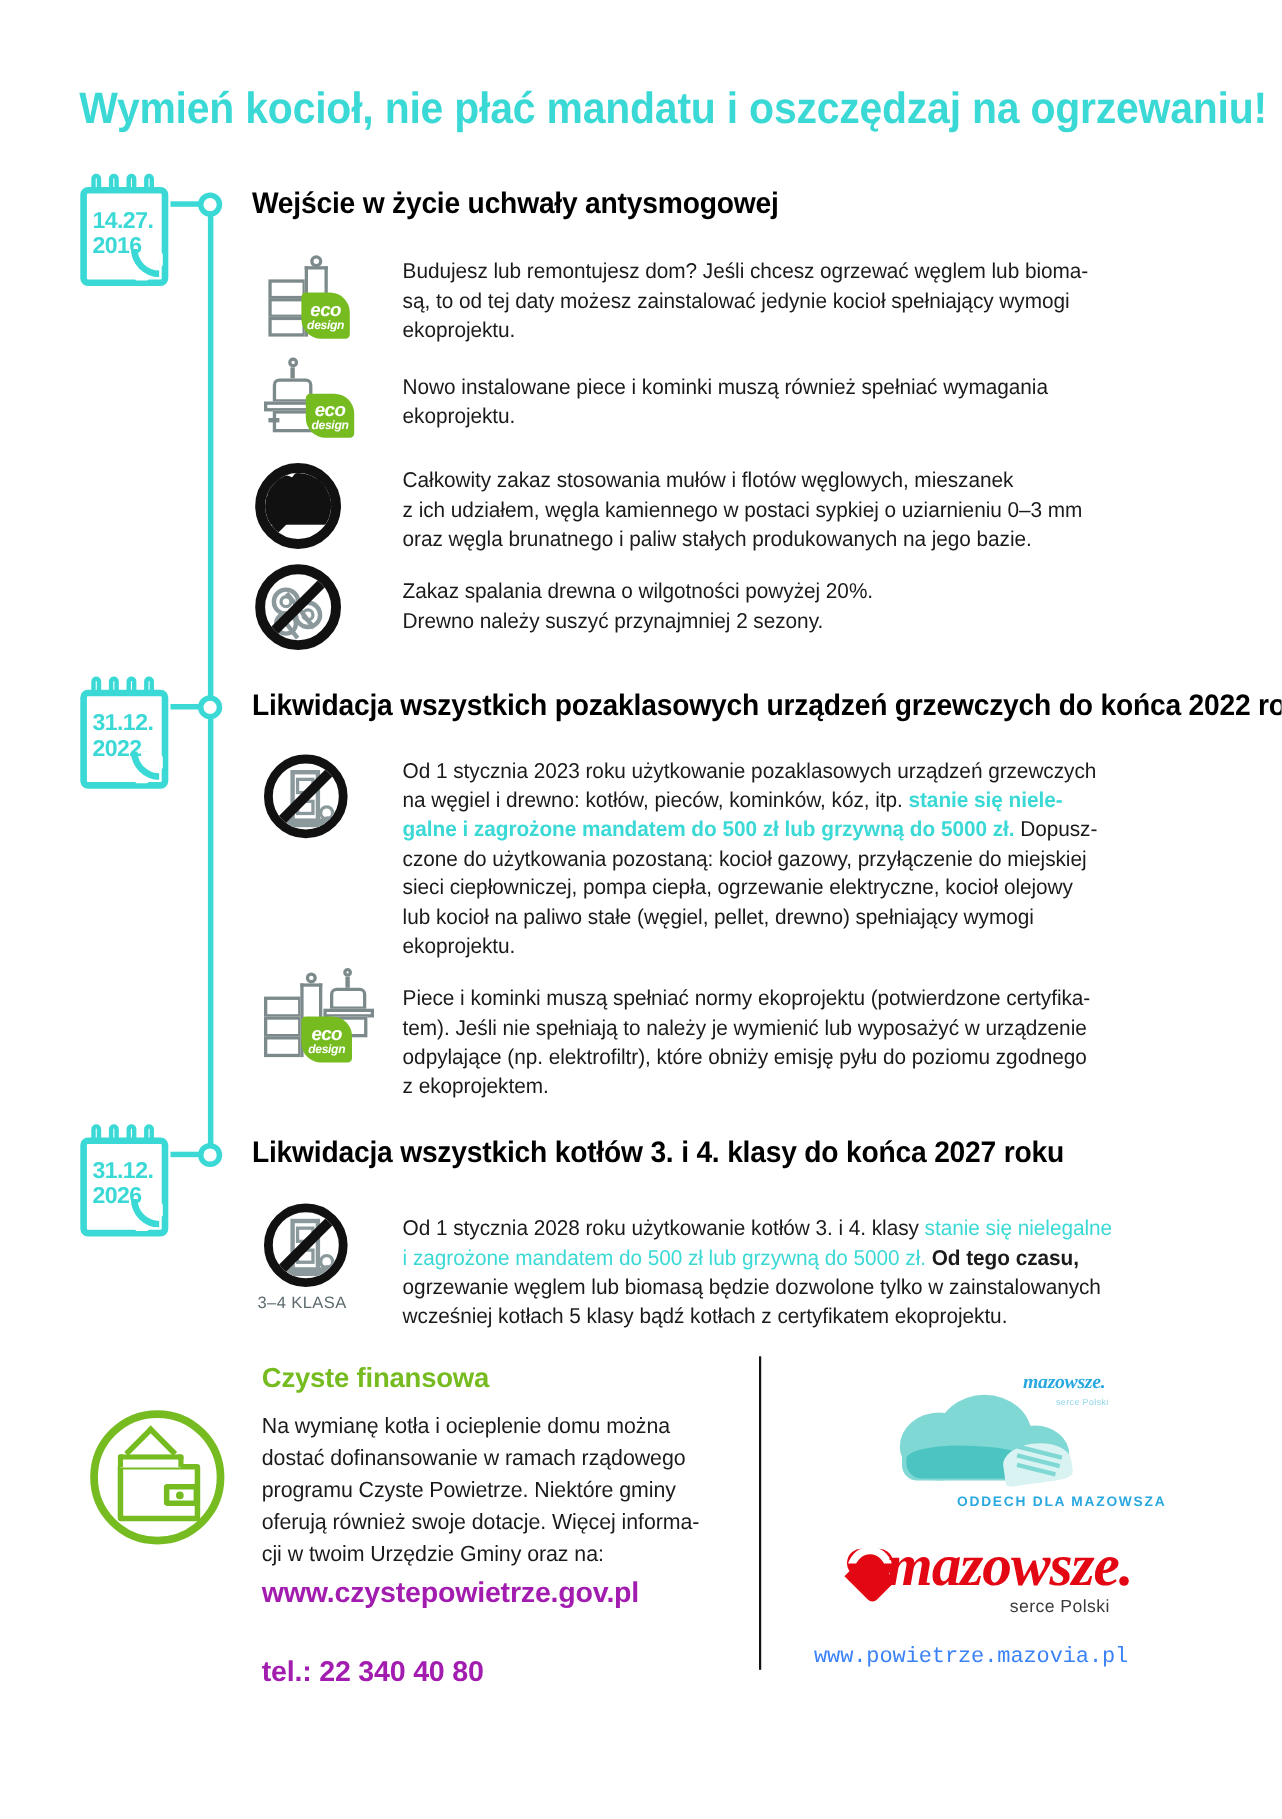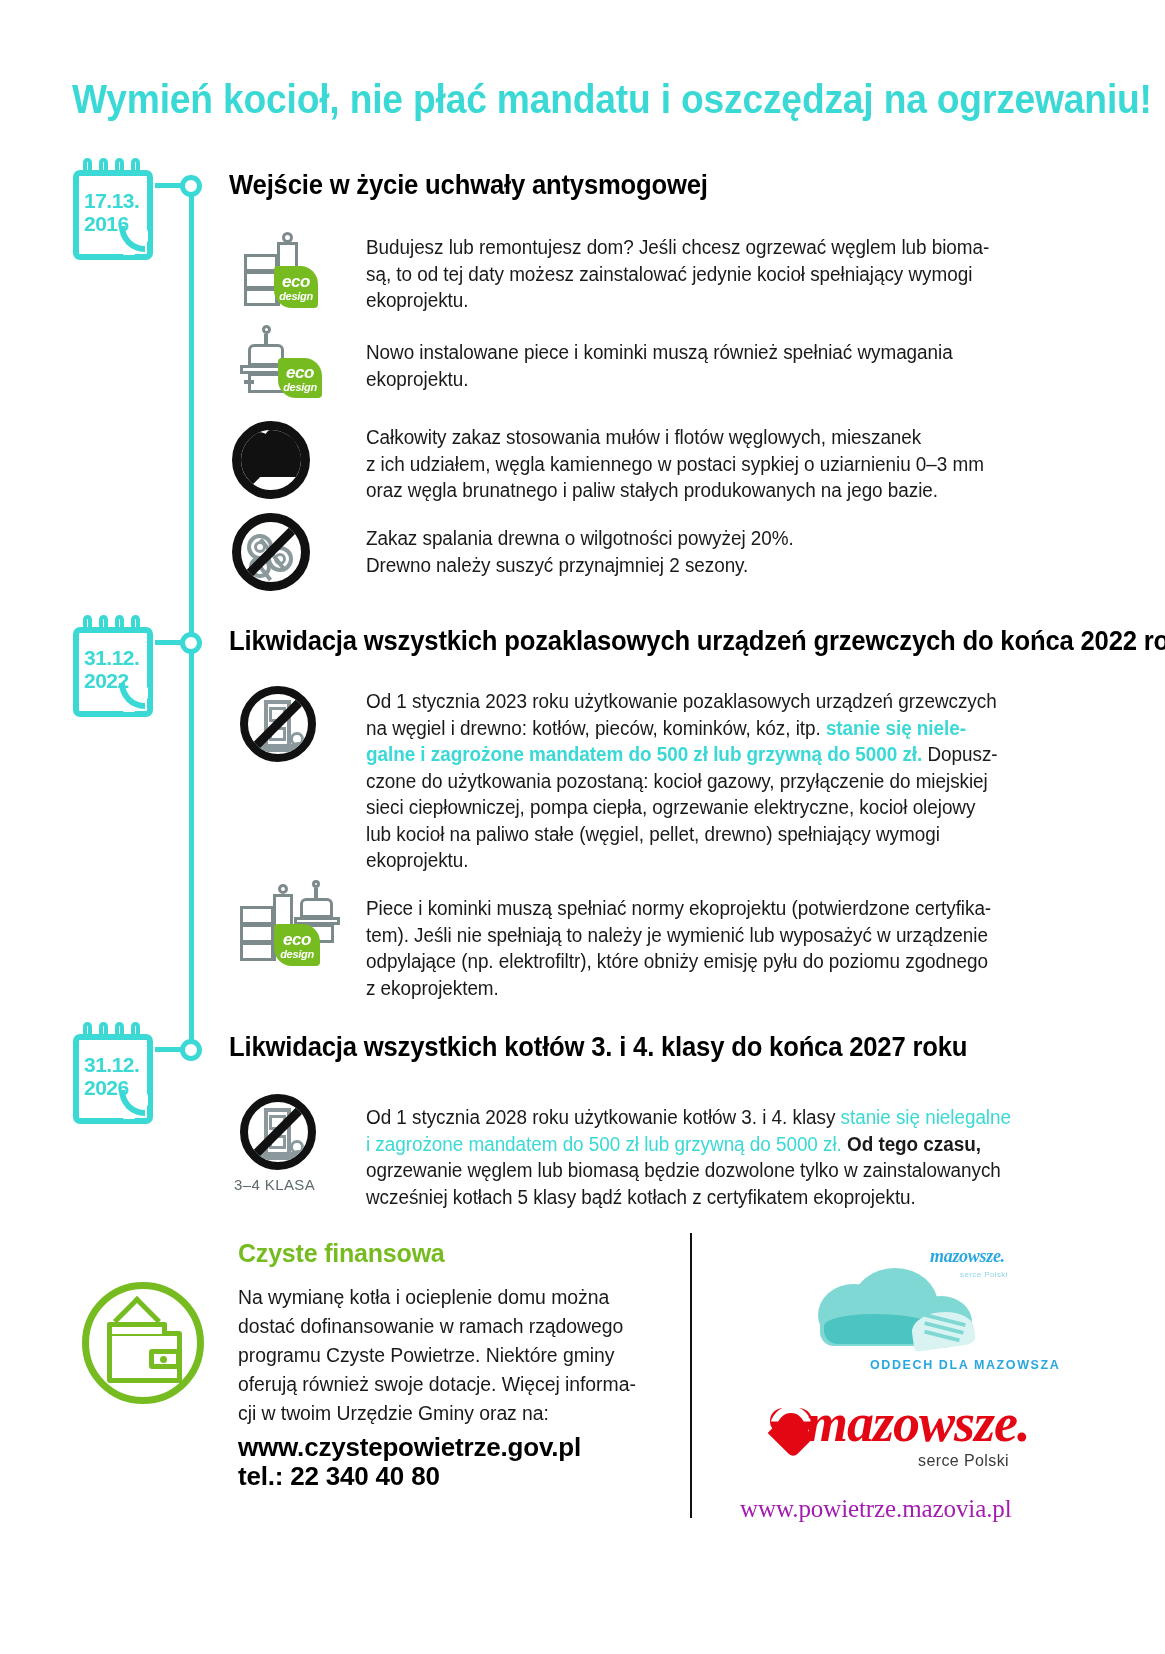--- a/index.html
+++ b/index.html
@@ -102,33 +102,33 @@
   .ban.thin{border-width:8px;}
 
   
   .footer-div{position:absolute;background:#111;width:2px;}
   .green-head{
     position:absolute;color:#76bc21;font-weight:bold;
     font-family:"Liberation Sans Narrow","Liberation Sans",sans-serif;
     font-size:25px;letter-spacing:-0.2px;
   }
   .green-link{
-    position:absolute;color:#000000;font-weight:bold;
+    position:absolute;color:#a21caf;font-weight:bold;
     font-family:"Liberation Sans Narrow","Liberation Sans",sans-serif;
     font-size:26px;letter-spacing:-0.2px;
   }
   .klasa{
     position:absolute;color:#5d6b6e;
     font-family:"Liberation Sans Narrow","Liberation Sans",sans-serif;
     font-size:15px;letter-spacing:0.4px;
   }
   .bottom-url{
-    position:absolute;color:#a21caf;
-    font-family:Liberation Serif, serif;
-    font-size:25px;letter-spacing:-0.1px;
+    position:absolute;color:#3b82f6;
+    font-family:Liberation Mono, monospace;
+    font-size:20px;letter-spacing:-0.1px;
   }
   .oddech-cap{
     position:absolute;color:#29a8e0;font-weight:bold;
     font-family:"Liberation Sans Narrow","Liberation Sans",sans-serif;
     font-size:12.5px;letter-spacing:1.6px;
   }
   .maz-word{
     position:absolute;color:#e30613;font-weight:bold;font-style:italic;
     font-family:"Liberation Serif",serif;
     font-size:54px;letter-spacing:-1px;
@@ -160,21 +160,21 @@
   <div class="cal" style="left:73px;top:158px;">
     <div class="rings">
       <div class="ring"></div>
         <div class="ring"></div>
         <div class="ring"></div>
         <div class="ring"></div>
     </div>
     <div class="body">
       <div class="curl"></div>
     </div>
-    <div class="dline">17.13.</div>
+    <div class="dline">14.27.</div>
     <div class="dline d2">2016</div>
   </div>
   <div class="tl-stub" style="left:155px;top:183px;width:40px;"></div>
   <div class="tl-node" style="left:180px;top:175px;"></div>
 
   <div class="sec-head" style="left:229px;top:170px;">Wejście w życie uchwały antysmogowej</div>
 
   <div class="ico" style="left:240px;top:232px;width:80px;height:78px;">
     <div class="fact">
       <div class="fct-blk" style="left:4px;top:22px;width:34px;height:18px;"></div>
@@ -353,21 +353,21 @@
 
   <div class="para" style="left:238px;top:1283px;font-size:20px;line-height:29px;">
     <div>Na wymianę kotła i ocieplenie domu można</div>
     <div>dostać dofinansowanie w ramach rządowego</div>
     <div>programu Czyste Powietrze. Niektóre gminy</div>
     <div>oferują również swoje dotacje. Więcej informa-</div>
     <div>cji w twoim Urzędzie Gminy oraz na:</div>
   </div>
 
   <div class="green-link" style="left:238px;top:1432px;">www.czystepowietrze.gov.pl</div>
-  <div class="green-link" style="left:238px;top:1461px;">tel.: 22 340 40 80</div>
+  <div class="green-link" style="left:238px;top:1504px;">tel.: 22 340 40 80</div>
 
   <div style="position:absolute;left:800px;top:1262px;width:210px;height:95px;">
     <div style="position:absolute;left:18px;top:22px;width:72px;height:62px;border-radius:50%;background:#7fd8d4;"></div>
     <div style="position:absolute;left:52px;top:6px;width:86px;height:74px;border-radius:50%;background:#7fd8d4;"></div>
     <div style="position:absolute;left:110px;top:34px;width:62px;height:52px;border-radius:50%;background:#7fd8d4;"></div>
     <div style="position:absolute;left:20px;top:56px;width:150px;height:28px;background:#7fd8d4;border-radius:0 0 14px 14px;"></div>
     <div style="position:absolute;left:24px;top:52px;width:120px;height:30px;background:#4cc4c2;border-radius:40% 60% 8px 14px;"></div>
     <div style="position:absolute;left:112px;top:50px;width:62px;height:36px;background:#d9f3f2;border-radius:50% 60% 20% 10%;transform:rotate(-8deg);"></div>
     <div style="position:absolute;left:124px;top:56px;width:42px;height:4px;background:#7fd8d4;transform:rotate(14deg);"></div>
     <div style="position:absolute;left:124px;top:64px;width:40px;height:4px;background:#7fd8d4;transform:rotate(14deg);"></div>

